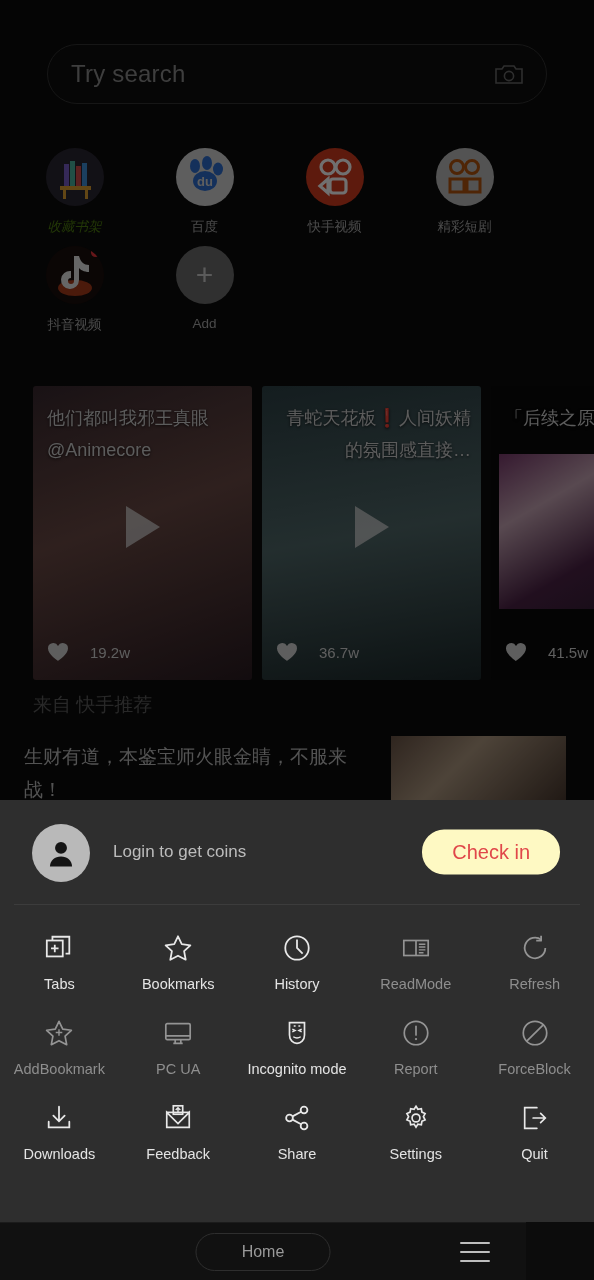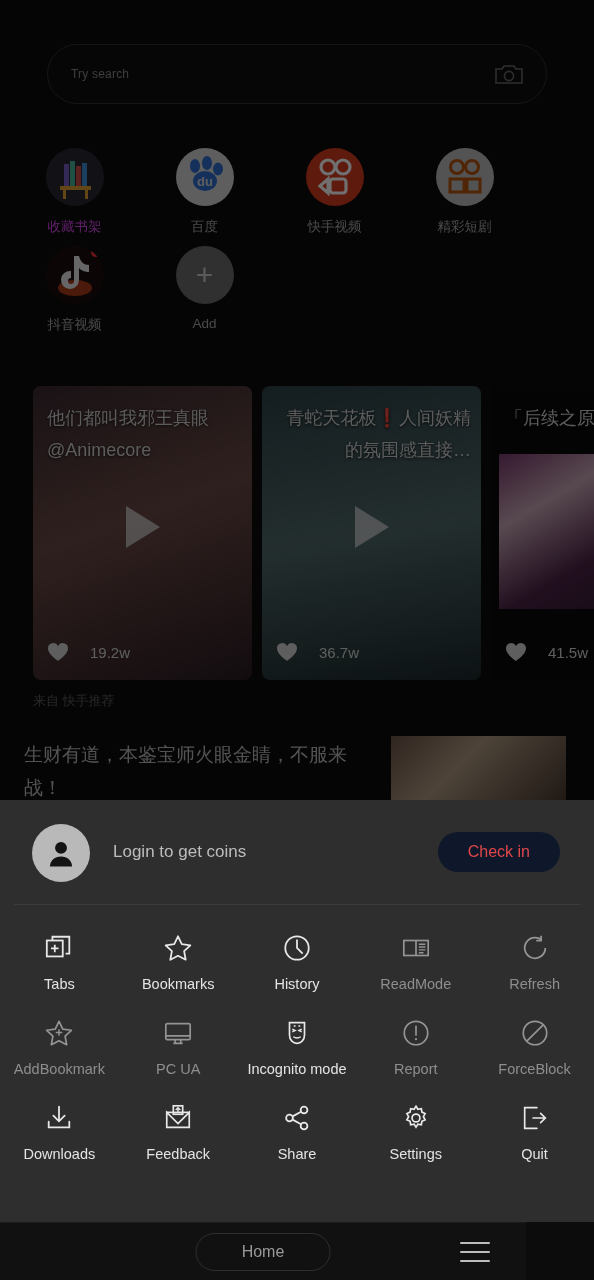--- a/index.html
+++ b/index.html
@@ -13,85 +13,85 @@
 
   
   .page { position:absolute; inset:0; }
   .dimmer { position:absolute; left:0; top:0; width:594px; height:800px;
             background:rgba(0,0,0,0.56); z-index:40; pointer-events:none; }
 
   
   .searchbar { position:absolute; left:47px; top:44px; width:500px; height:60px;
                border:1px solid #333; border-radius:30px; background:#0e0e0e; }
   .search-ph { position:absolute; left:23px; top:50%; transform:translateY(-50%);
-               font-size:12px; color:#8d8d8d; letter-spacing:.2px; }
+               font-size:24px; color:#8d8d8d; letter-spacing:.2px; }
   .cam { position:absolute; right:22px; top:50%; transform:translateY(-50%);
          width:30px; height:24px; }
 
   
   .shortcuts { position:absolute; left:0; top:148px; width:594px;
                display:flex; flex-wrap:wrap; }
   .sc { width:111px; margin-left:19px; display:flex; flex-direction:column;
         align-items:center; margin-bottom:10px; }
   .sc-ic { width:58px; height:58px; border-radius:50%; position:relative;
            display:flex; align-items:center; justify-content:center;
            font-size:24px; font-weight:bold; overflow:hidden; }
   .sc-lb { margin-top:12px; font-size:13.5px; color:#a9a9a9; white-space:nowrap; }
-  .sc-lb.hot { color:#d946ef; }
+  .sc-lb.hot { color:#4d7c0f;font-style:italic; }
   .badge { position:absolute; right:4px; top:2px; width:9px; height:9px;
            border-radius:50%; background:#e8333a; }
 
   .ic-shelf { background:#2b2733; }
   .ic-baidu { background:#d6d6d6; color:#404040;text-decoration:underline; }
   .ic-ks    { background:#d33b1e; color:#fff; }
   .ic-dy    { background:#1b0e0c; color:#e8e8e8; }
   .ic-dj    { background:#bdbdbd; color:#b4550f; }
   .ic-add   { background:#6e6e6e; color:#cfcfcf; font-weight:300; font-size:30px; }
 
   
   .cards { position:absolute; left:33px; top:386px; display:flex; gap:10px; }
-  .card { width:219px; height:294px; border-radius:8px; overflow:hidden;
+  .card { width:219px; height:294px; border-radius:3px; overflow:hidden;
           position:relative; flex:none; }
   .card.c1 { background:linear-gradient(160deg,#3a2a30 0%,#6b4a45 45%,#2b1c22 100%); }
   .card.c2 { background:linear-gradient(170deg,#2e4247 0%,#51696a 50%,#1d2a2c 100%);text-align:right; }
   .card.c3 { background:#0a0a0a; }
   .c3-img { position:absolute; left:8px; top:68px; width:100px; height:155px;
             background:linear-gradient(150deg,#7b3c6e 0%,#c9a7b7 35%,#4d2347 75%,#3a1f3a 100%); }
   .card-ttl { position:absolute; left:14px; top:16px; right:10px;
               font-size:18px; line-height:1.8; color:#d2d2d2;
               text-shadow:0 1px 3px rgba(0,0,0,.8); }
   .card-ttl .bang { color:#e03b2f; }
   .play { position:absolute; left:50%; top:48%; transform:translate(-50%,-50%);
           width:0; height:0; border-left:34px solid rgba(225,225,225,.72);
           border-top:21px solid transparent; border-bottom:21px solid transparent; }
   .likes { position:absolute; left:14px; bottom:18px; display:flex;
            align-items:center; gap:21px; }
   .heart { width:22px; height:20px; }
   .lk-txt { font-size:15px; color:#d7d7d7; }
-  .source { position:absolute; left:33px; top:692px; font-size:13px; color:#5c5c5c; }
+  .source { position:absolute; left:33px; top:692px; font-size:19px; color:#5c5c5c; }
 
   
   .news { position:absolute; left:0; top:736px; width:594px; height:64px; }
   .news-h { position:absolute; left:24px; top:4px; width:350px;
-            font-size:19px; line-height:1.75; color:#bdbdbd;font-family:Liberation Mono, monospace; }
+            font-size:19px; line-height:1.75; color:#bdbdbd; }
   .news-th { position:absolute; right:28px; top:0; width:175px; height:64px;
              background:linear-gradient(135deg,#6b5547 0%,#b09a82 40%,#4b3a30 100%); }
 
   
   .sheet { position:absolute; left:0; top:800px; width:594px; height:422px;
            background:#2e2e2e; z-index:60; }
   .login { position:relative; height:104px; }
   .avatar { position:absolute; left:32px; top:24px; width:58px; height:58px;
             border-radius:50%; background:#b9b9b9;
             display:flex; align-items:center; justify-content:center; }
   .login-txt { position:absolute; left:113px; top:50%; transform:translateY(-50%);
                font-size:17px; color:#bcbcbc; }
   .checkin { position:absolute; right:34px; top:50%; transform:translateY(-50%);
-             padding:11px 30px; border-radius:22px; background:#0f172a;
-             color:#e0474a; font-size:16px; border:none; cursor:pointer; }
+             padding:11px 30px; border-radius:22px; background:#fef9c3;
+             color:#e0474a; font-size:20px; border:none; cursor:pointer; }
   .divider { height:1px; background:#3c3c3c; margin:0 14px; }
 
   .grid { padding:14px 0 0; }
   .row { display:flex; }
   .cell { flex:1; display:flex; flex-direction:column; align-items:center;
           padding:13px 0 12px; cursor:pointer; }
   .cell-ic { width:32px; height:32px; display:flex; align-items:center;
              justify-content:center; }
   .cell-lb { margin-top:12px; font-size:14.5px; color:#e4e4e4; white-space:nowrap; }
   .cell.dim .cell-lb { color:#8e8e8e; }

